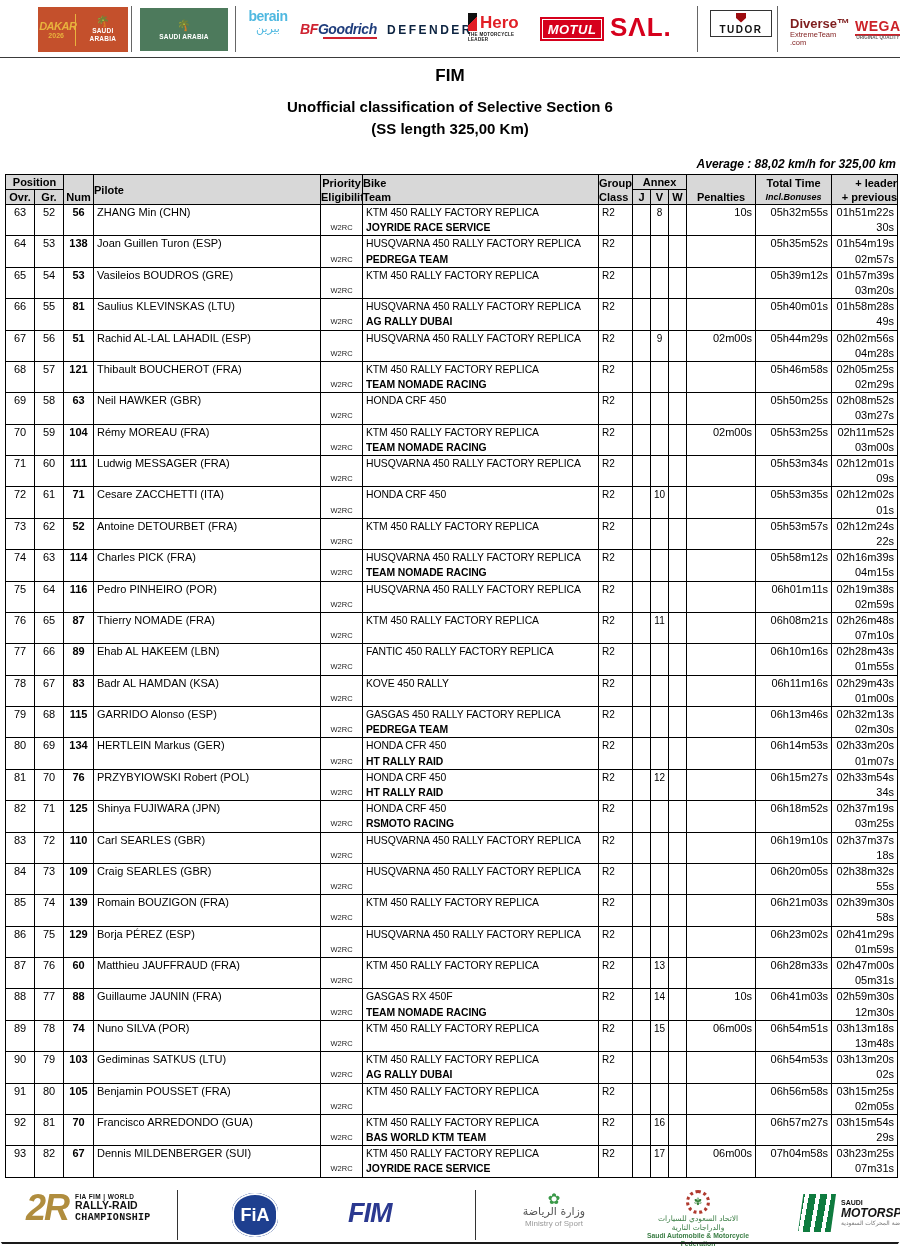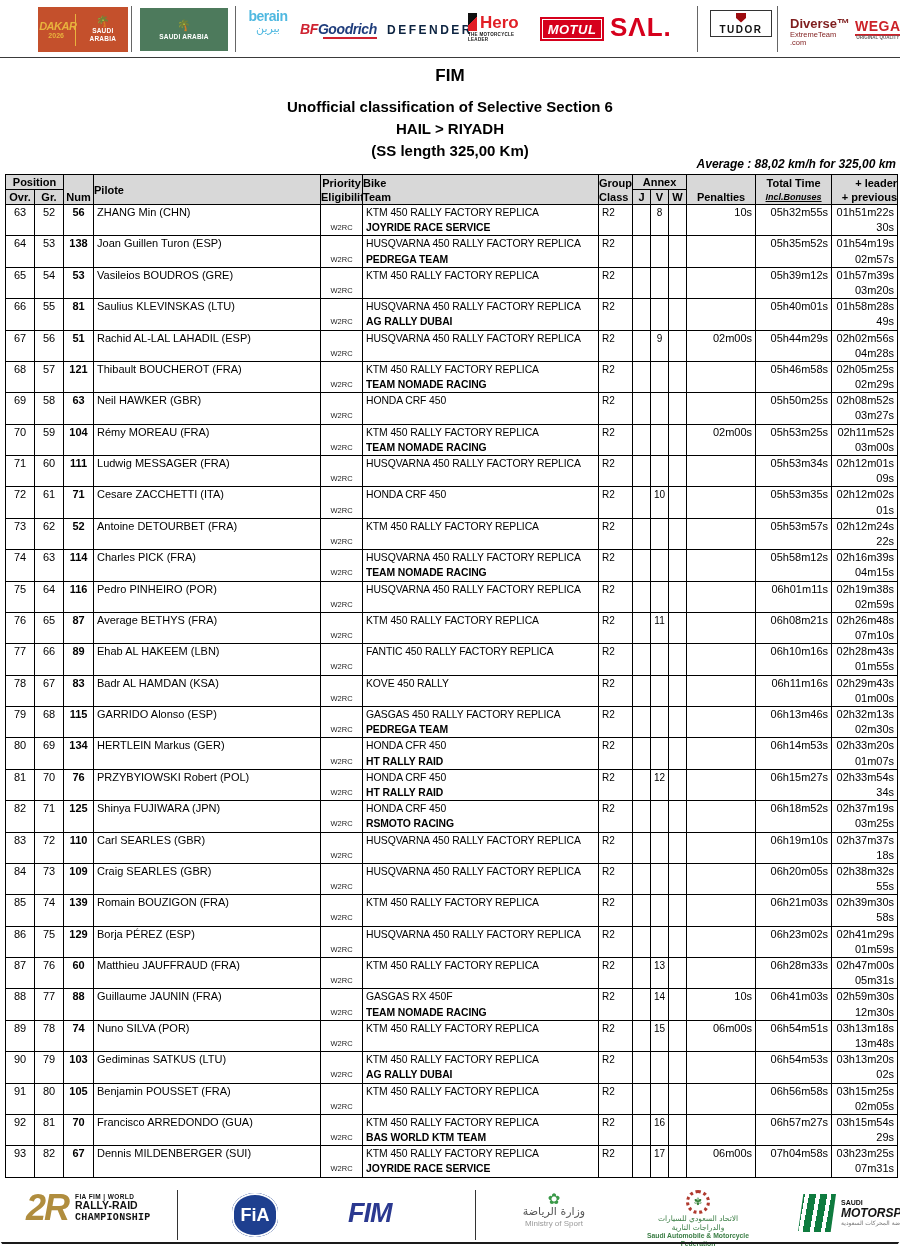--- a/index.html
+++ b/index.html
@@ -63,21 +63,21 @@
   .average { position:absolute; top:157px; right:4px; font-size:12px; font-weight:bold; font-style:italic; color:#000; }
 
   
   .tbl { position:absolute; left:5px; top:174px; width:892px; border-collapse:collapse; table-layout:fixed; }
   .tbl th, .tbl td { border:1px solid #000; overflow:hidden; padding:0; }
   .tbl thead th { background:#d8d8d8; font-size:11px; font-weight:bold; line-height:14px; height:15px; }
   .hdr-sm { font-size:9.5px; line-height:10.5px; }
   .hdr-left { text-align:left; padding-left:3px; }
   .hdr-bottom { vertical-align:bottom; }
   .hdr-mid { vertical-align:middle; }
-  .hdr-italic { font-style:italic; font-size:9px;text-decoration:underline; }
+  .hdr-italic { font-style:italic; font-size:9px; }
   .hdr-right { text-align:right; padding-right:3px; }
   .hdr-gc { font-size:10px; line-height:11px; }
 
   .tbl tbody td { vertical-align:top; font-size:11px; background:#fff; }
   .l1, .l2 { height:15.2px; line-height:15.2px; white-space:nowrap; overflow:hidden; }
   .ta-c { text-align:center; }
   .ta-l { text-align:left; } .ta-l .l1, .ta-l .l2 { padding-left:3px; }
   .ta-r { text-align:right; } .ta-r .l1, .ta-r .l2 { padding-right:3px; }
   .bold { font-weight:bold; }
   .elig { font-size:7.5px; color:#222; }
@@ -176,21 +176,20 @@
     </div>
     <div class="logo wega">
       <div class="wega-name">WEGA</div>
       <div class="wega-tag">ORIGINAL QUALITY</div>
     </div>
   </div>
 
   <div class="titles">
     <div class="t-fim">FIM</div>
     <div class="t-line t-line1">Unofficial classification of Selective Section 6</div>
-    <div class="t-line">HAIL &gt; RIYADH</div>
     <div class="t-line">(SS length 325,00 Km)</div>
   </div>
   <div class="average">Average : 88,02 km/h for 325,00 km</div>
 
   <table class="tbl">
     <colgroup>
       <col style="width:29px">
         <col style="width:29px">
         <col style="width:30px">
         <col style="width:227px">
@@ -817,21 +816,21 @@
       <td class="ta-c">
             <div class="l1">76</div>
           </td>
       <td class="ta-c">
             <div class="l1">65</div>
           </td>
       <td class="ta-c bold">
             <div class="l1">87</div>
           </td>
       <td class="ta-l">
-            <div class="l1">Average BETHYS (FRA)</div>
+            <div class="l1">Thierry NOMADE (FRA)</div>
           </td>
       <td class="ta-c">
             <div class="l1"></div>
             <div class="l2 elig">W2RC</div>
           </td>
       <td class="ta-l">
             <div class="l1 bike">KTM 450 RALLY FACTORY REPLICA</div>
             <div class="l2 team"></div>
           </td>
       <td class="ta-l">

